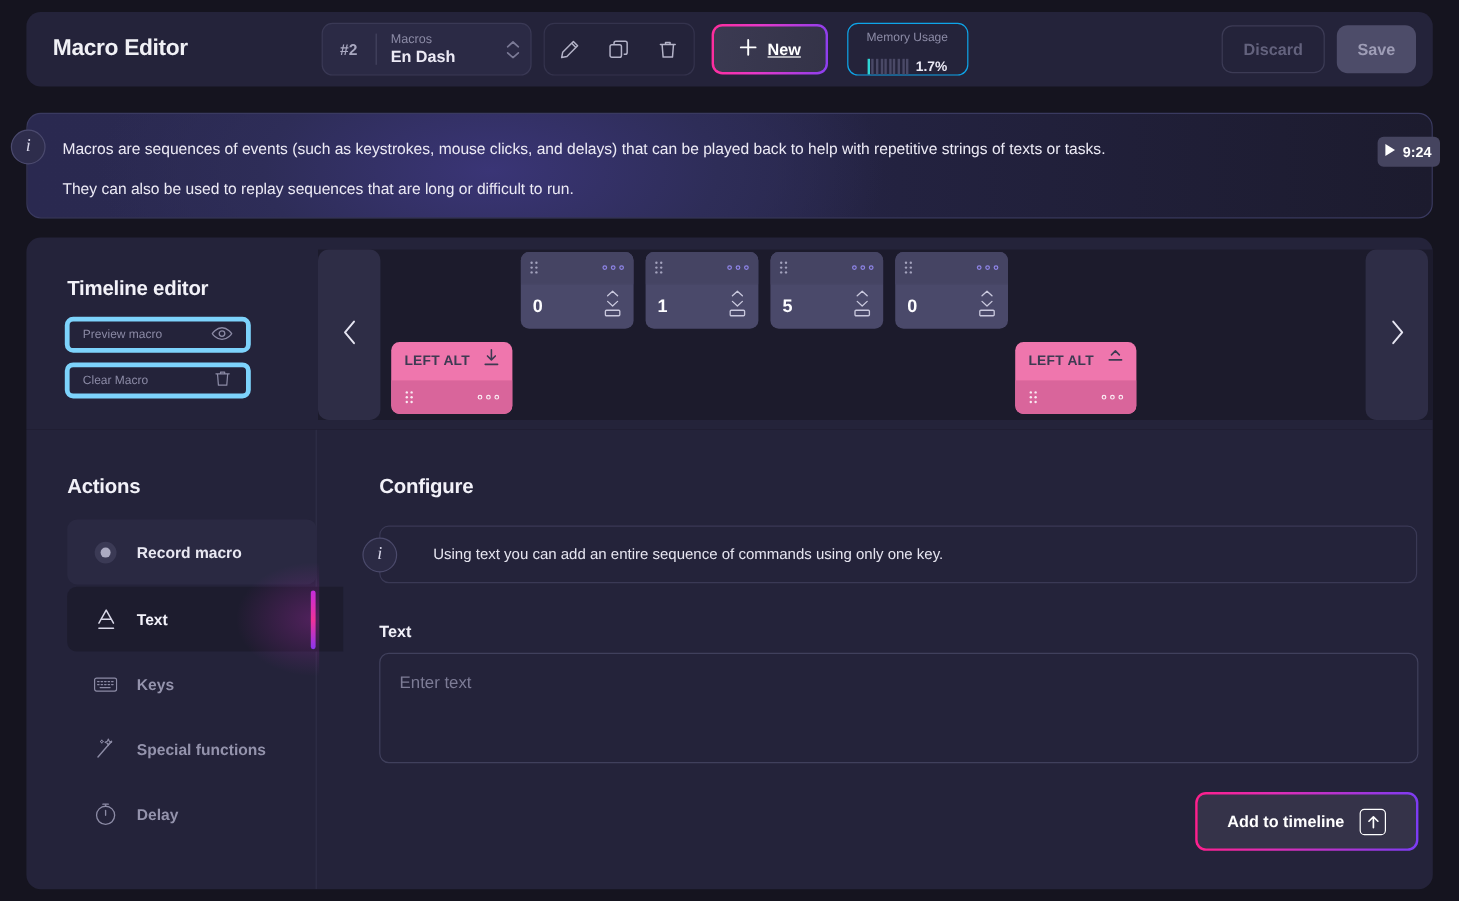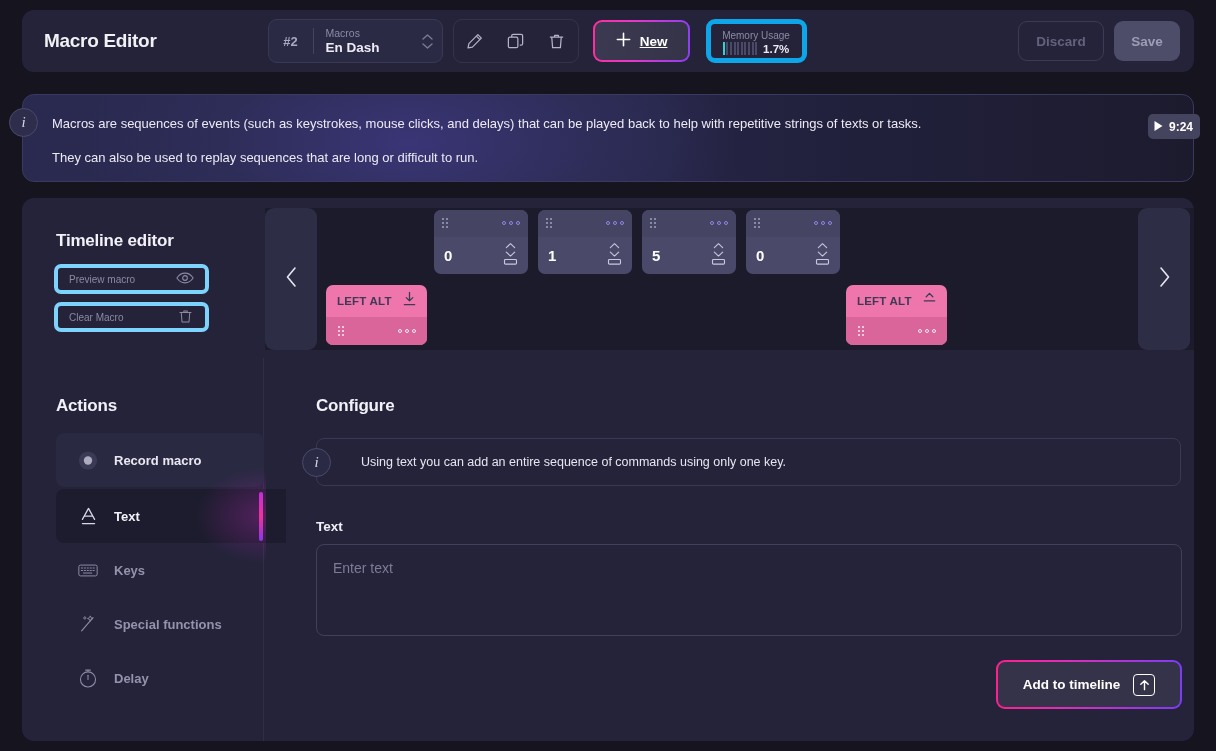--- a/index.html
+++ b/index.html
@@ -104,34 +104,34 @@
     gap: 8px;
     color: #fff;
     font-size: 13.5px;
     font-weight: bold;
     text-decoration: underline;
   }
 
   .mem {
     margin-left: 16px;
     width: 101px; height: 44px;
-    border: 5px solid #0ea5e9;
+    border: 1px solid #0ea5e9;
     border-radius: 9px;
     padding: 5px 8px;
   }
   .mem-label {
     font-size: 10px;
     color: #8c8ba6;
     text-align: center;
     line-height: 13px;
   }
   .mem-row {
     display: flex; align-items: center;
     justify-content: center;
-    gap: 6px; margin-top: 0;
+    gap: 6px; margin-top: 11px;
   }
   .mem-bars { display: flex; gap: 1.6px; }
   .mem-bar { width: 2px; height: 13px; background: #4a4966; }
   .mem-bar.on { background: #2fd5d5; }
   .mem-pct {
     font-size: 11.5px; font-weight: bold; color: #eceaf5;
   }
 
   .topbar-right {
     margin-left: auto;

